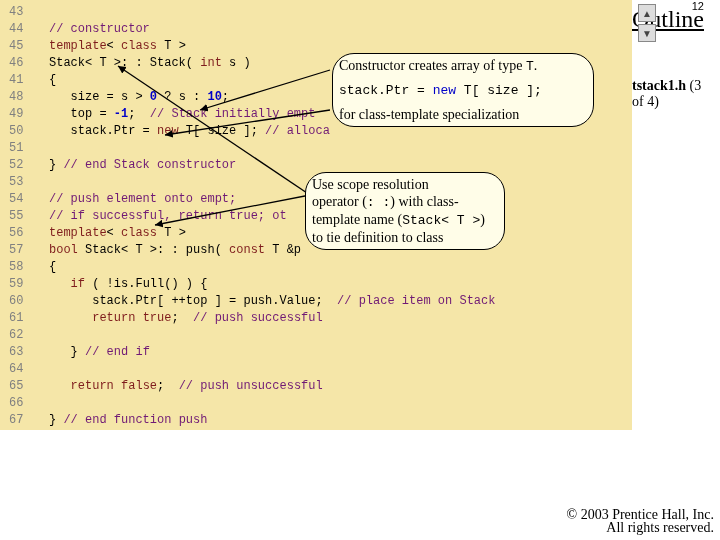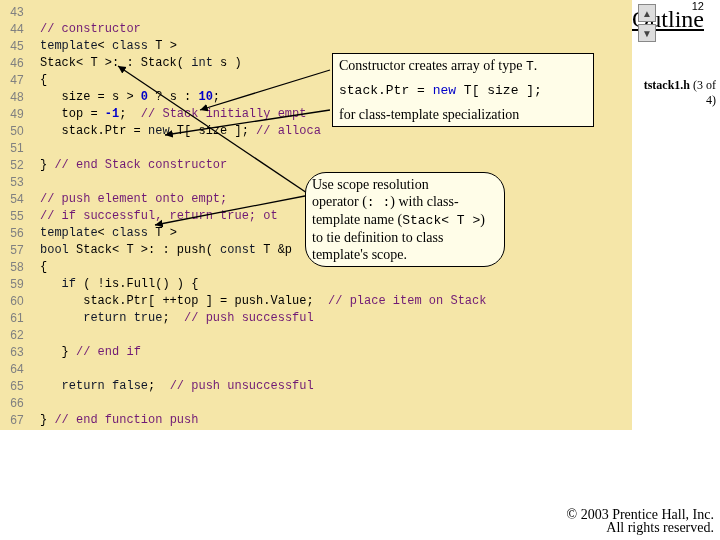--- a/index.html
+++ b/index.html
@@ -17,38 +17,39 @@
     left: 0;
     top: 0;
     width: 632px;
     height: 430px;
     background: #f5e6a8;
     display: flex;
   }
   .gutter {
     width: 34px;
     padding-top: 4px;
-    font-family: Liberation Sans, sans-serif;
+    font-family: Liberation Mono, monospace;
     font-size: 12px;
     color: #808080;
     line-height: 17px;
-    text-align: center;
+    text-align: left;
     padding-right: 6px;
+    padding-left: 9px;
   }
   .code {
     flex: 1;
     padding-top: 4px;
     font-family: "Courier New", monospace;
     font-size: 12px;
     line-height: 17px;
     white-space: pre;
     position: relative;
   }
   .code .c  { color: #701a75; }
-  .code .k  { color: #0f172a; }
+  .code .k  { color: #7f1d1d; }
   .code .n  { color: #000; }
   .code .bn { color: #0000c8; font-weight: bold; }
 
   .callout {
     position: absolute;
     background: #fffde8;
     border: 1px solid #000;
     font-family: "Times New Roman", Times, serif;
     font-size: 14px;
     padding: 3px 6px;
@@ -90,23 +91,22 @@
     top: 0;
     right: 16px;
     font-family: Liberation Sans, sans-serif;
     font-size: 11px;
   }
   .file-label {
     position: absolute;
     top: 78px;
     right: 4px;
     font-family: "Times New Roman", Times, serif;
-    font-size: 12px;
+    font-size: 14px;
     font-weight: bold;
-    text-align: right;
   }
   .file-label .thin { font-weight: normal; }
   .footer {
     position: absolute;
     bottom: 6px;
     right: 6px;
     text-align: right;
     font-family: "Times New Roman", Times, serif;
     font-size: 14px;
     line-height: 13px;
@@ -122,21 +122,21 @@
 </style>
 </head>
 <body>
 
 <div class="code-area">
   <div class="gutter">
     <div>43</div>
     <div>44</div>
     <div>45</div>
     <div>46</div>
-    <div>47</div>
+    <div>41</div>
     <div>48</div>
     <div>49</div>
     <div>50</div>
     <div>51</div>
     <div>52</div>
     <div>53</div>
     <div>54</div>
     <div>55</div>
     <div>56</div>
     <div>57</div>
@@ -184,40 +184,39 @@
     <marker id="ah" markerWidth="8" markerHeight="8" refX="6" refY="3" orient="auto">
       <path d="M0,0 L6,3 L0,6 Z" fill="#000"></path>
     </marker>
   </defs>
   <line x1="330" y1="70" x2="200" y2="110" stroke="#000" stroke-width="1.3" marker-end="url(#ah)"></line>
   <line x1="330" y1="110" x2="165" y2="135" stroke="#000" stroke-width="1.3" marker-end="url(#ah)"></line>
   <line x1="310" y1="195" x2="155" y2="225" stroke="#000" stroke-width="1.3" marker-end="url(#ah)"></line>
   <line x1="310" y1="195" x2="118" y2="66" stroke="#000" stroke-width="1.3" marker-end="url(#ah)"></line>
 </svg>
 
-<div class="callout" style="left:332px; top:53px; width:248px;">
+<div class="callout" style="left:332px; top:53px; width:248px;border-radius:22px;">
   <div>
     <span>Constructor creates array of type </span><span class="mono">T</span><span>.</span>
   </div>
   <div class="mono" style="margin:7px 0 7px 0;">
     <span>stack.Ptr = </span><span class="kw">new</span><span> T[ size ];</span>
   </div>
   <div>for class-template specialization</div>
 </div>
 
 <div class="callout" style="left:305px; top:172px; width:186px;border-radius:21px;">
   <div>Use          scope resolution</div>
   <div>
     <span>operator (</span><span class="mono">: :</span><span>) with class-</span>
   </div>
   <div>
     <span>template name (</span><span class="mono">Stack&lt; T &gt;</span><span>)</span>
   </div>
   <div>to tie definition to class</div>
-  <div>template's scope.</div>
 </div>
 
 <div class="outline-panel">
   <div class="page-num">12</div>
   <div class="outline-title">Outline</div>
   <div style="position:absolute; left:2px; top:2px;">
     <div class="nav-btn">▲</div>
     <div class="nav-btn">▼</div>
   </div>
   <div class="file-label">

